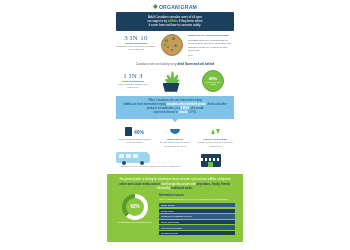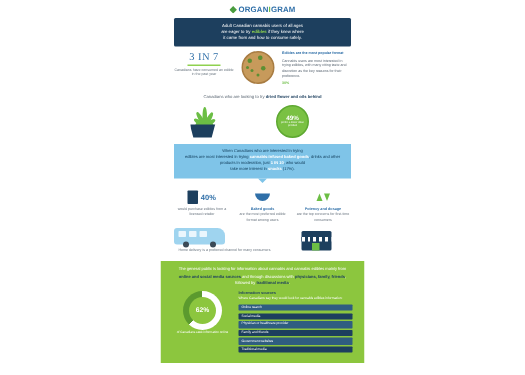--- a/index.html
+++ b/index.html
@@ -190,21 +190,21 @@
         <span>Adult Canadian cannabis users of all ages</span><br>
         <span>are eager to try</span>
         <span class="hl">edibles</span>
         <span>if they knew where</span><br>
         <span>it came from and how to consume safely.</span>
       </p>
     </div>
 
     <div class="sec1">
       <div class="col-a">
-        <div class="stat-num">3 IN 7</div>
+        <div class="stat-num">3 IN 10</div>
         <div class="rule"></div>
         <div class="caption">Canadians have consumed an edible in the past year</div>
         <div class="people">
           <span class="person p-on"><span class="head"></span><span class="body"></span></span>
           <span class="person p-on"><span class="head"></span><span class="body"></span></span>
           <span class="person p-on"><span class="head"></span><span class="body"></span></span>
           <span class="person p-off"><span class="head"></span><span class="body"></span></span>
           <span class="person p-off"><span class="head"></span><span class="body"></span></span>
           <span class="person p-off"><span class="head"></span><span class="body"></span></span>
           <span class="person p-off"><span class="head"></span><span class="body"></span></span>
@@ -237,20 +237,30 @@
         </div>
       </div>
     </div>
 
     <div class="lead">
       <span>Canadians who are looking to try</span>
       <b>dried flower and oils behind</b>
     </div>
 
     <div class="sec2">
+      <div class="c1">
+        <div class="stat-num">1 IN 3</div>
+        <div class="rule"></div>
+        <div class="caption">would consider edibles as a first choice</div>
+        <div class="people">
+          <span class="person p-on"><span class="head"></span><span class="body"></span></span>
+          <span class="person p-off"><span class="head"></span><span class="body"></span></span>
+          <span class="person p-off"><span class="head"></span><span class="body"></span></span>
+        </div>
+      </div>
 
       <div class="c2">
         <div class="leaf">
           <i style="transform:rotate(0deg)   scaleY(1.15);"></i>
           <i style="transform:rotate(30deg)  scaleY(.95);"></i>
           <i style="transform:rotate(-30deg) scaleY(.95);"></i>
           <i style="transform:rotate(58deg)  scaleY(.75);"></i>
           <i style="transform:rotate(-58deg) scaleY(.75);"></i>
           <i style="transform:rotate(82deg)  scaleY(.55);"></i>
           <i style="transform:rotate(-82deg) scaleY(.55);"></i>

